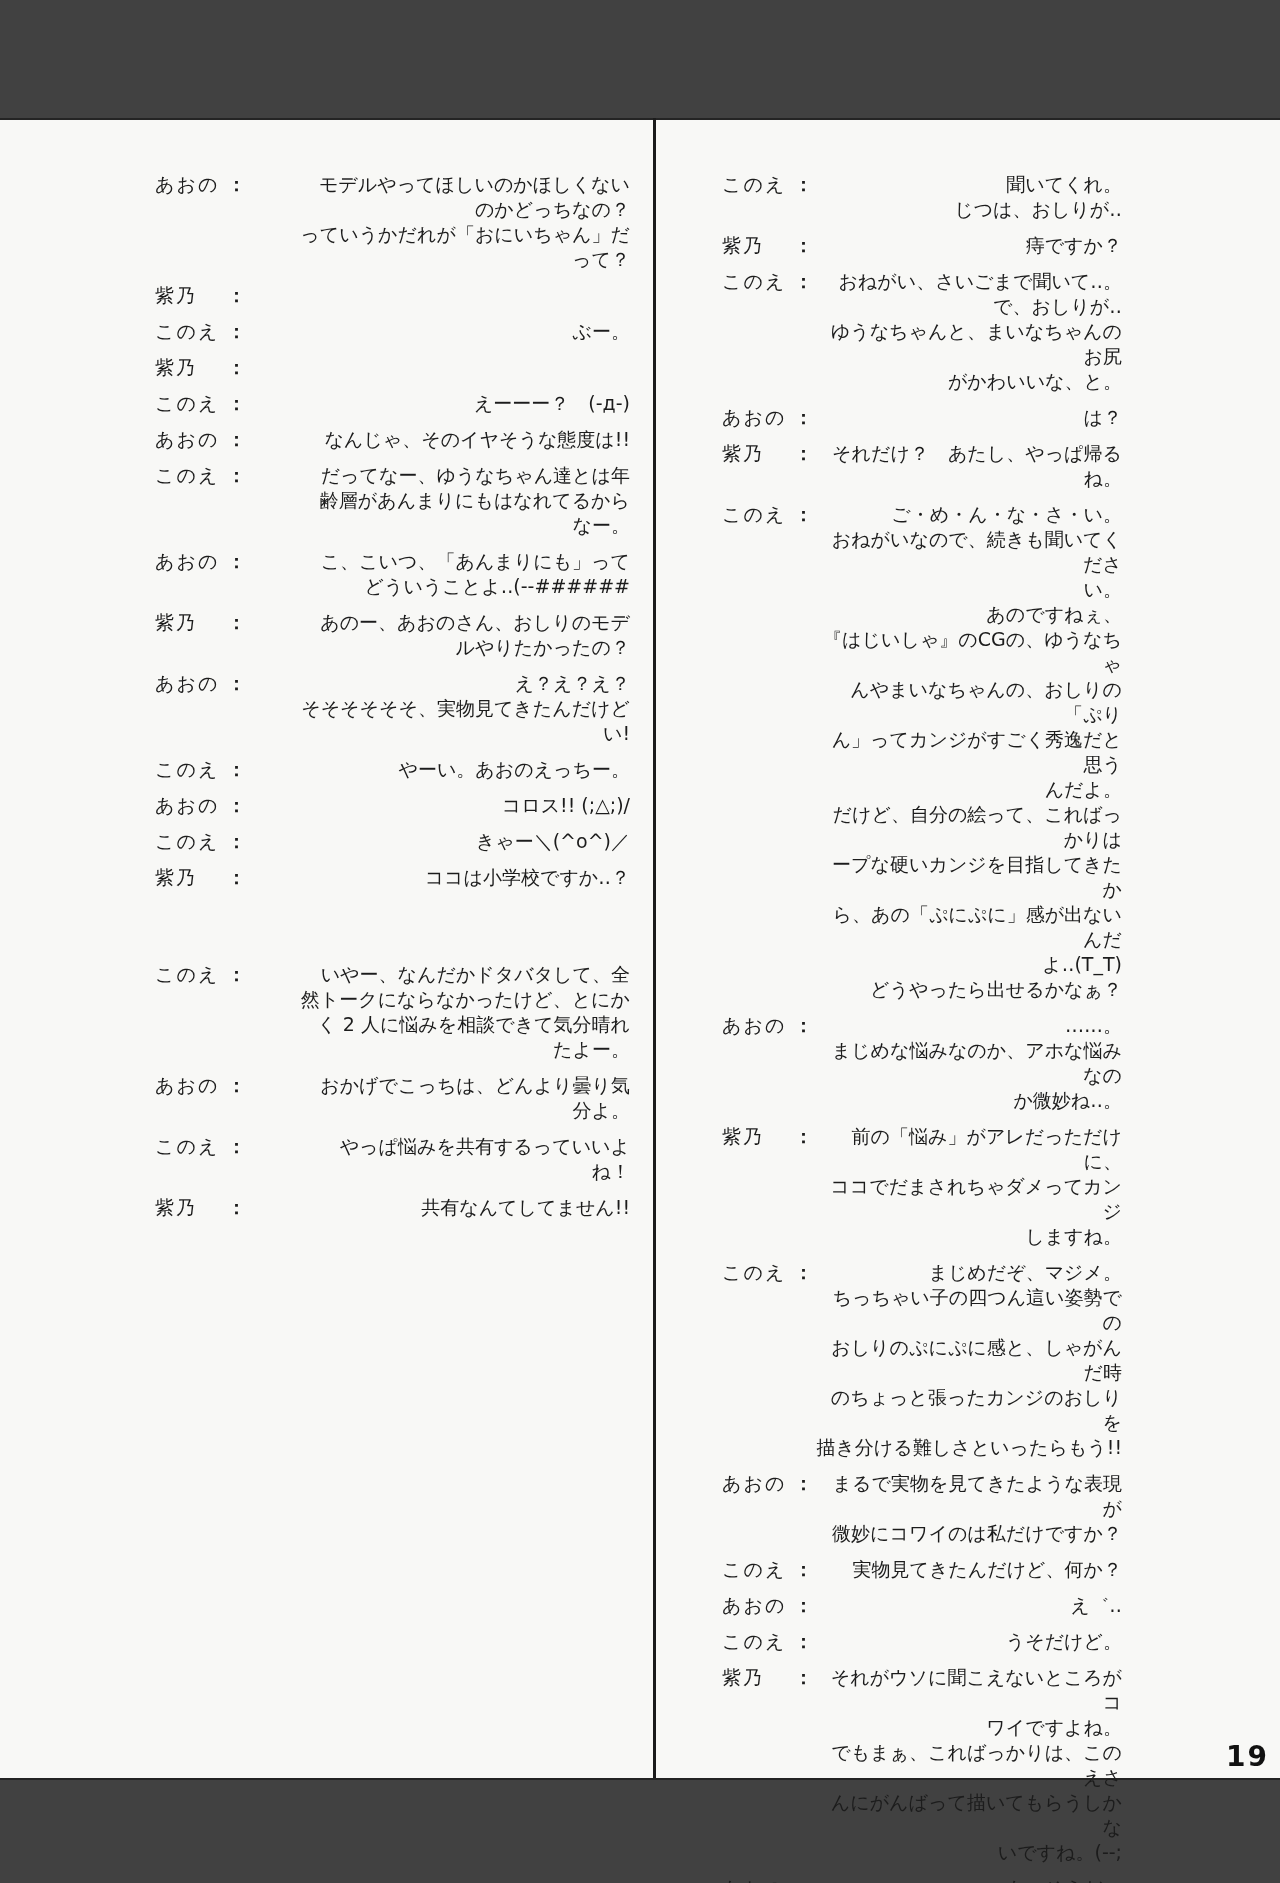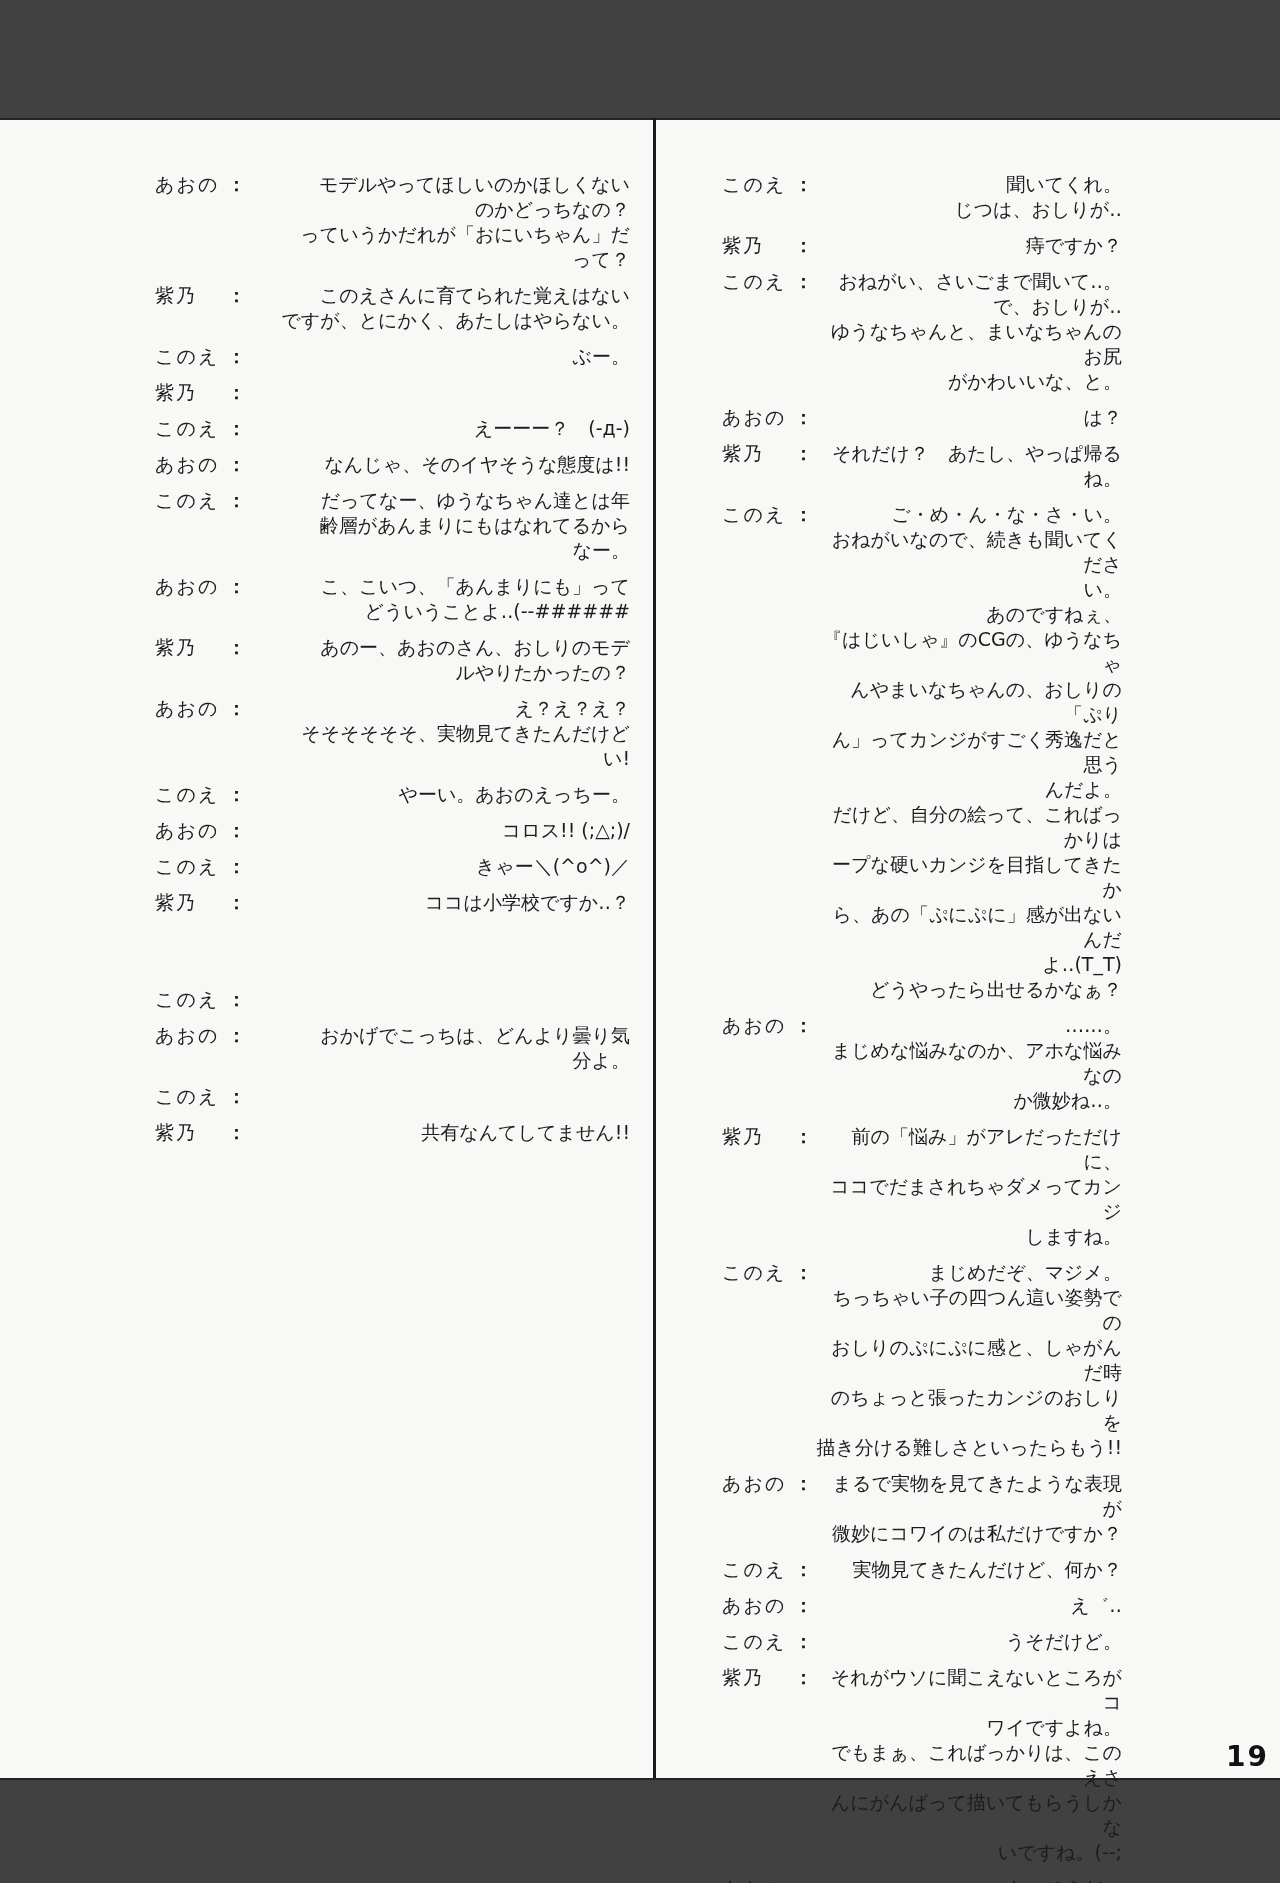--- a/index.html
+++ b/index.html
@@ -42,22 +42,20 @@
         <span class="speaker">あおの</span>
         <span class="colon">：</span>
         <div class="text">モデルやってほしいのかほしくない
 のかどっちなの？
 っていうかだれが「おにいちゃん」だ
 って？</div>
       </div>
       <div class="entry">
         <span class="speaker">紫乃</span>
         <span class="colon">：</span>
-        <div class="text">このえさんに育てられた覚えはない
-ですが、とにかく、あたしはやらない。</div>
       </div>
       <div class="entry">
         <span class="speaker">このえ</span>
         <span class="colon">：</span>
         <div class="text">ぶー。</div>
       </div>
       <div class="entry">
         <span class="speaker">紫乃</span>
         <span class="colon">：</span>
       </div>
@@ -113,30 +111,36 @@
         <div class="text">きゃー＼(^o^)／</div>
       </div>
       <div class="entry">
         <span class="speaker">紫乃</span>
         <span class="colon">：</span>
         <div class="text">ココは小学校ですか‥？</div>
       </div>
       <div class="entry gap">
         <span class="speaker">このえ</span>
         <span class="colon">：</span>
+        <div class="text">いやー、なんだかドタバタして、全
+然トークにならなかったけど、とにか
+く 2 人に悩みを相談できて気分晴れ
+たよー。</div>
       </div>
       <div class="entry">
         <span class="speaker">あおの</span>
         <span class="colon">：</span>
         <div class="text">おかげでこっちは、どんより曇り気
 分よ。</div>
       </div>
       <div class="entry">
         <span class="speaker">このえ</span>
         <span class="colon">：</span>
+        <div class="text">やっぱ悩みを共有するっていいよ
+ね！</div>
       </div>
       <div class="entry">
         <span class="speaker">紫乃</span>
         <span class="colon">：</span>
         <div class="text">共有なんてしてません!!</div>
       </div>
     </div>
   <div class="column right" id="right-col">
       <div class="entry">
         <span class="speaker">このえ</span>

